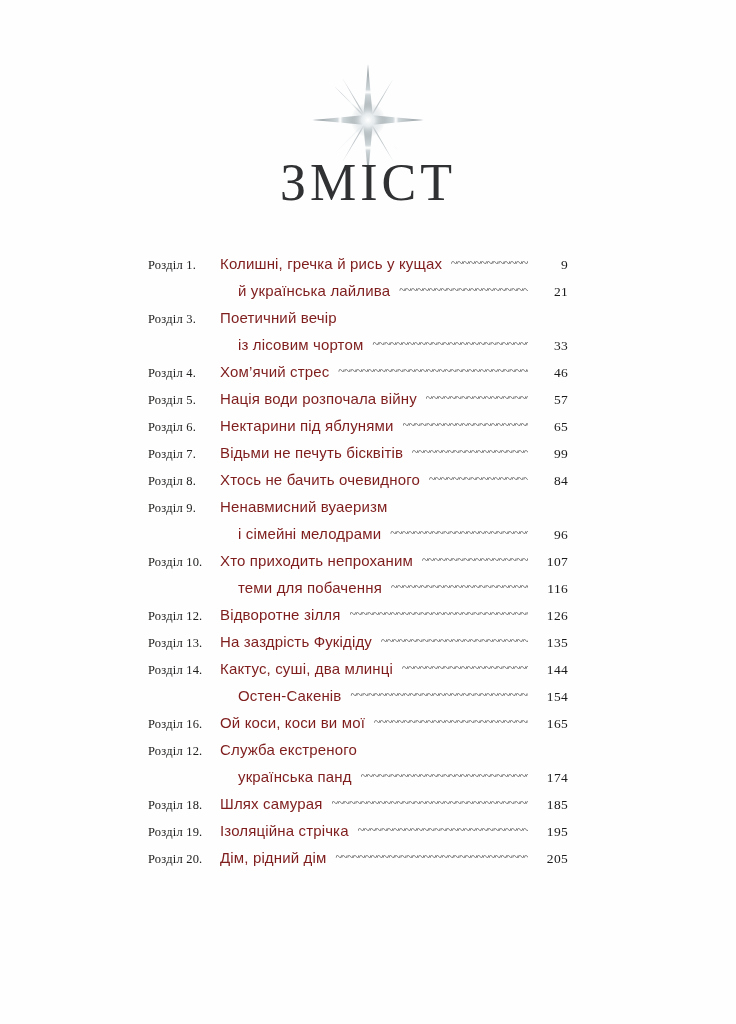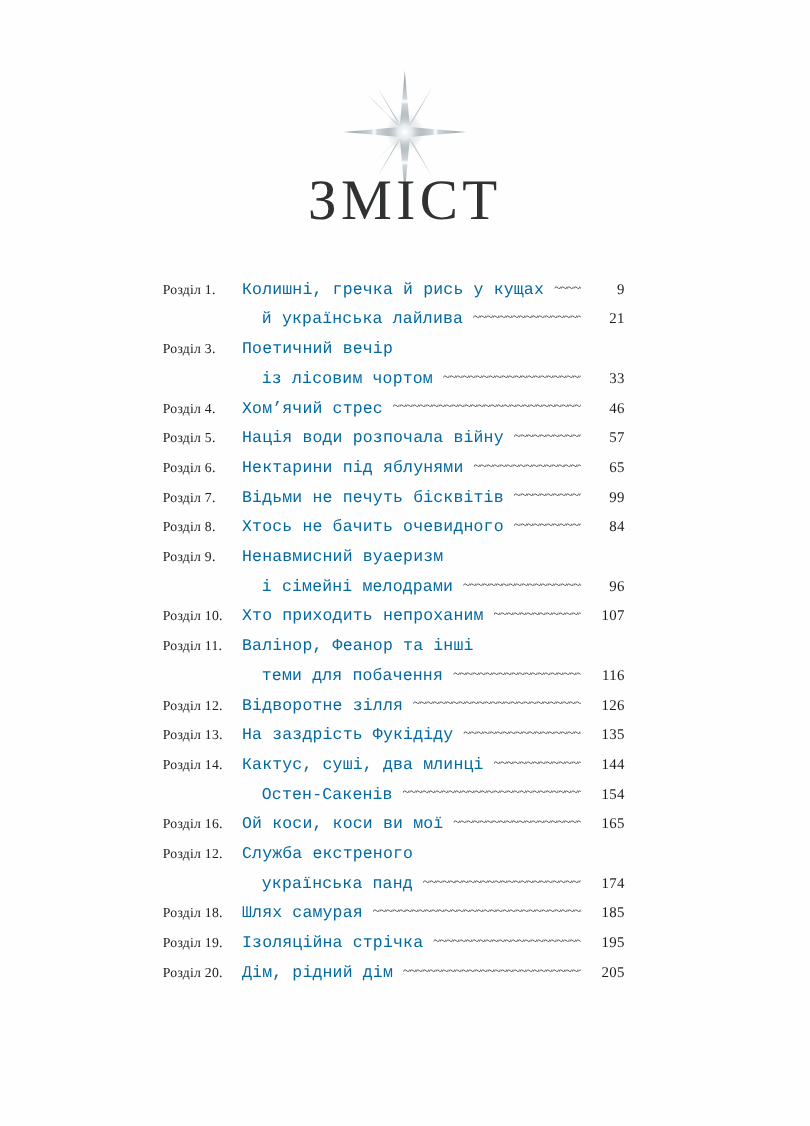--- a/index.html
+++ b/index.html
@@ -78,24 +78,24 @@
     letter-spacing: 0.2px;
     color: #20201f;
     flex: 0 0 auto;
     width: 72px;
     font-family: "Liberation Serif", "DejaVu Serif", serif;
   }
 
   .chap-title {
     font-size: 15px;
     letter-spacing: 0.15px;
-    color: #0369a1;
+    color: #7f1d1d;
     flex: 0 0 auto;
     padding-right: 9px;
-    font-family: Liberation Mono, monospace;
+    font-family: Liberation Sans, sans-serif;
   }
 
   
   .line.cont .chap-label {
     visibility: hidden;
   }
   .line.cont .chap-title {
     padding-left: 18px;
   }
 
@@ -273,26 +273,20 @@
       </div>
       <div class="entry">
         <div class="line">
           <span class="chap-label">Розділ 10.</span>
           <span class="chap-title">Хто приходить непроханим</span>
           <span class="leader"><span>~~~~~~~~~~~~~~~~~~~~~~~~~~~~~~~~~~~~~~~~~~~~~~~~~~~~~~~~~~~~~~~~~~~~~~~~~~~~~~~~</span></span>
           <span class="pagenum">107</span>
         </div>
       </div>
       <div class="entry">
-        <div class="line">
-          <span class="chap-label">Розділ 11.</span>
-          <span class="chap-title">Валінор, Феанор та інші</span>
-          <span class="leader"></span>
-          <span class="pagenum empty"></span>
-        </div>
         <div class="line cont">
           <span class="chap-label">Розділ 11.</span>
           <span class="chap-title">теми для побачення</span>
           <span class="leader"><span>~~~~~~~~~~~~~~~~~~~~~~~~~~~~~~~~~~~~~~~~~~~~~~~~~~~~~~~~~~~~~~~~~~~~~~~~~~~~~~~~</span></span>
           <span class="pagenum">116</span>
         </div>
       </div>
       <div class="entry">
         <div class="line">
           <span class="chap-label">Розділ 12.</span>

